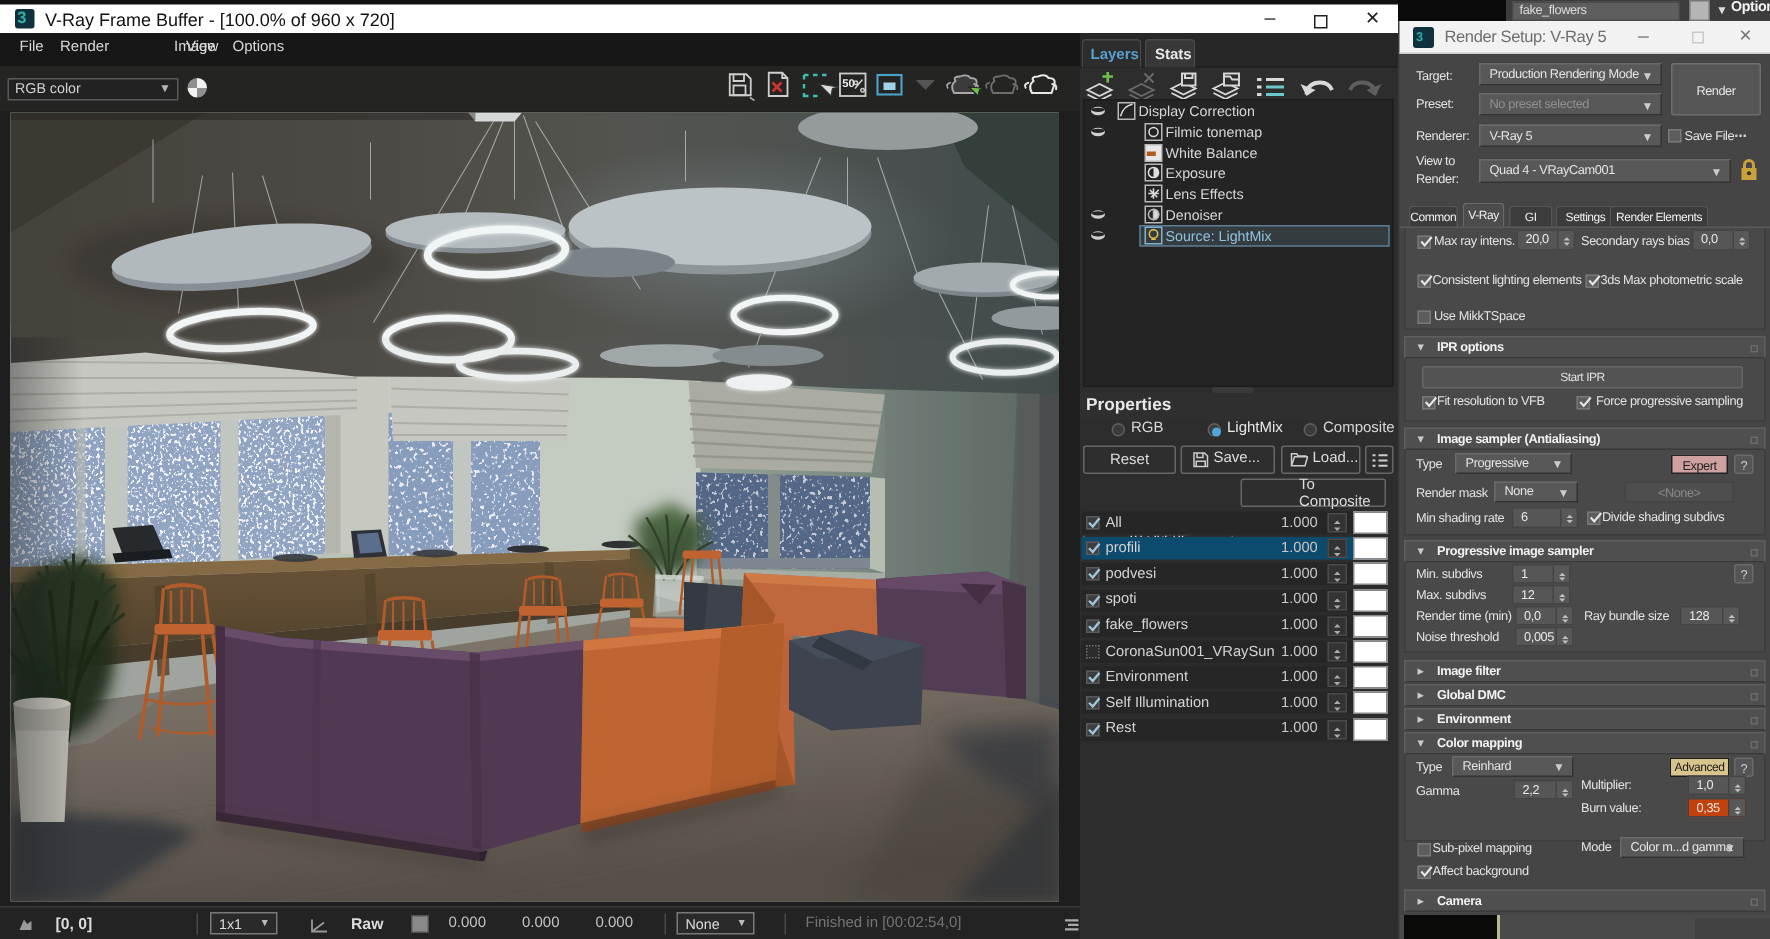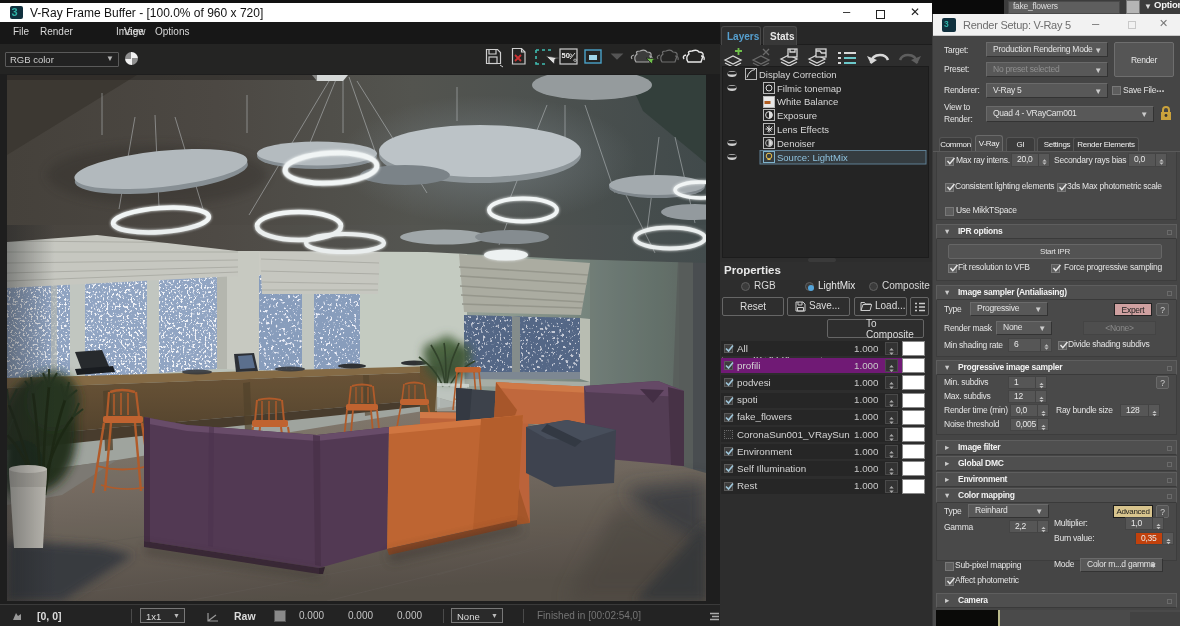--- a/index.html
+++ b/index.html
@@ -606,21 +606,21 @@
       <svg class="abs" style="left:3px;top:2px;" width="11" height="11" viewBox="0 0 11 11">
         <path d="M2 5.5 L4.5 8 L9 2.5" stroke="#9fc6da" stroke-width="1.6" fill="none"></path>
       </svg>
     <div class="txt" style="left:16px;top:1.5px;color:#d4d4d4;font-size:9.8px;">All</div>
     <div class="txt" style="left:133px;top:1.5px;color:#c8c8c8;font-size:9.8px;">1.000</div>
     <div class="abs" style="left:164px;top:1px;width:13px;height:13px;background:#333;border:1px solid #4a4a4a;"><svg width="11" height="11" viewBox="0 0 11 11">
           <path d="M5.5 2 L7.7 4.4 H3.3 Z M5.5 9 L3.3 6.6 H7.7 Z" fill="#aaa"></path>
         </svg></div>
     <div class="abs" style="left:181px;top:0px;width:23px;height:15px;background:#fff;border:1px solid #888;"></div>
   </div>
-  <div class="abs" style="left:1px;top:336.2px;width:203px;height:16px;background:#701a75;border-bottom:1px solid #2d2d2d;">
+  <div class="abs" style="left:1px;top:336.2px;width:203px;height:16px;background:#0c4a6e;border-bottom:1px solid #2d2d2d;">
     <div class="abs" style="left:3px;top:3px;width:9px;height:9px;background:#3d3d3d;border:1px solid #5a5a5a;"></div>
       <svg class="abs" style="left:3px;top:2px;" width="11" height="11" viewBox="0 0 11 11">
         <path d="M2 5.5 L4.5 8 L9 2.5" stroke="#9fc6da" stroke-width="1.6" fill="none"></path>
       </svg>
     <div class="txt" style="left:16px;top:1.5px;color:#d4d4d4;font-size:9.8px;">profili</div>
     <div class="txt" style="left:133px;top:1.5px;color:#c8c8c8;font-size:9.8px;">1.000</div>
     <div class="abs" style="left:164px;top:1px;width:13px;height:13px;background:#333;border:1px solid #4a4a4a;"><svg width="11" height="11" viewBox="0 0 11 11">
           <path d="M5.5 2 L7.7 4.4 H3.3 Z M5.5 9 L3.3 6.6 H7.7 Z" fill="#aaa"></path>
         </svg></div>
     <div class="abs" style="left:181px;top:0px;width:23px;height:15px;background:#fff;border:1px solid #888;"></div>
@@ -943,38 +943,38 @@
         </svg></div>
     </div>
   <div class="txt" style="left:122px;top:518px;color:#e4e4e4;font-size:8.5px;">Multiplier:</div>
   <div class="abs" style="left:193px;top:517px;width:39px;height:13px;background:#565656;border:1px solid #444;">
       <div class="txt" style="left:5px;top:-0.5px;color:#e8e8e8;font-size:8.5px;">1,0</div>
       <div class="abs" style="right:0;top:0;width:11px;height:11px;background:#585858;border-left:1px solid #444;"><svg width="11" height="11" viewBox="0 0 11 11">
           <path d="M5.5 2.8 L7.6 5 H3.4 Z M5.5 8.2 L3.4 6 H7.6 Z" fill="#c0c0c0"></path>
         </svg></div>
     </div>
   <div class="txt" style="left:122px;top:533px;color:#e4e4e4;font-size:8.5px;">Burn value:</div>
-  <div class="abs" style="left:203px;top:532px;width:39px;height:13px;background:#c2410c;border:1px solid #444;">
+  <div class="abs" style="left:193px;top:532px;width:39px;height:13px;background:#c2410c;border:1px solid #444;">
       <div class="txt" style="left:5px;top:-0.5px;color:#e8e8e8;font-size:8.5px;">0,35</div>
       <div class="abs" style="right:0;top:0;width:11px;height:11px;background:#585858;border-left:1px solid #444;"><svg width="11" height="11" viewBox="0 0 11 11">
           <path d="M5.5 2.8 L7.6 5 H3.4 Z M5.5 8.2 L3.4 6 H7.6 Z" fill="#c0c0c0"></path>
         </svg></div>
     </div>
   <div class="abs" style="left:13px;top:562px;width:9px;height:9px;background:#5d5d5d;border:1px solid #787878;"></div>
   <div class="txt" style="left:23px;top:560px;color:#e4e4e4;font-size:8.5px;">Sub-pixel mapping</div>
   <div class="txt" style="left:122px;top:559px;color:#e4e4e4;font-size:8.5px;">Mode</div>
   <div class="abs" style="left:148px;top:558px;width:83px;height:14px;background:#585858;border:1px solid #6a6a6a;border-bottom-color:#333;border-right-color:#333;">
       <div class="txt" style="left:6px;top:0.0px;color:#e4e4e4;font-size:8.5px;">Color m...d gamma</div>
       <div class="txt" style="right:5px;top:2.0px;color:#ccc;font-size:8px;">▼</div>
     </div>
   <div class="abs" style="left:13px;top:577px;width:9px;height:9px;background:#5d5d5d;border:1px solid #787878;"></div>
     <svg class="abs" style="left:13px;top:575px;" width="12" height="12" viewBox="0 0 12 12">
       <path d="M2.5 6 L4.8 8.6 L9.5 3" stroke="#e8e8e8" stroke-width="1.4" fill="none"></path>
     </svg>
-  <div class="txt" style="left:23px;top:575px;color:#e4e4e4;font-size:8.5px;">Affect photometric</div>
+  <div class="txt" style="left:23px;top:575px;color:#e4e4e4;font-size:8.5px;">Affect background</div>
   <div class="abs" style="left:4px;top:593px;width:241px;height:15px;background:#4f4f4f;border:1px solid #5e5e5e;border-bottom-color:#3a3a3a;">
       <div class="txt" style="left:8px;top:0.5px;color:#ccc;font-size:8.5px;">▸</div>
       <div class="txt" style="left:21px;top:0.5px;color:#f2f2f2;font-size:8.5px;font-weight:bold;">Camera</div>
       <div class="abs" style="right:4px;top:4.5px;width:5px;height:5px;border:1px solid #6a6a6a;"></div>
     </div>
   <div class="abs" style="left:1px;top:610px;width:247px;height:16px;background:#4a4a4a;"></div>
   <div class="abs" style="left:4px;top:610px;width:64px;height:16px;background:#0a0a08;border-right:2px solid #b9b98a;"></div>
   <div class="abs" style="left:198px;top:612px;width:50px;height:14px;background:#424242;"></div>
 </div>
 

